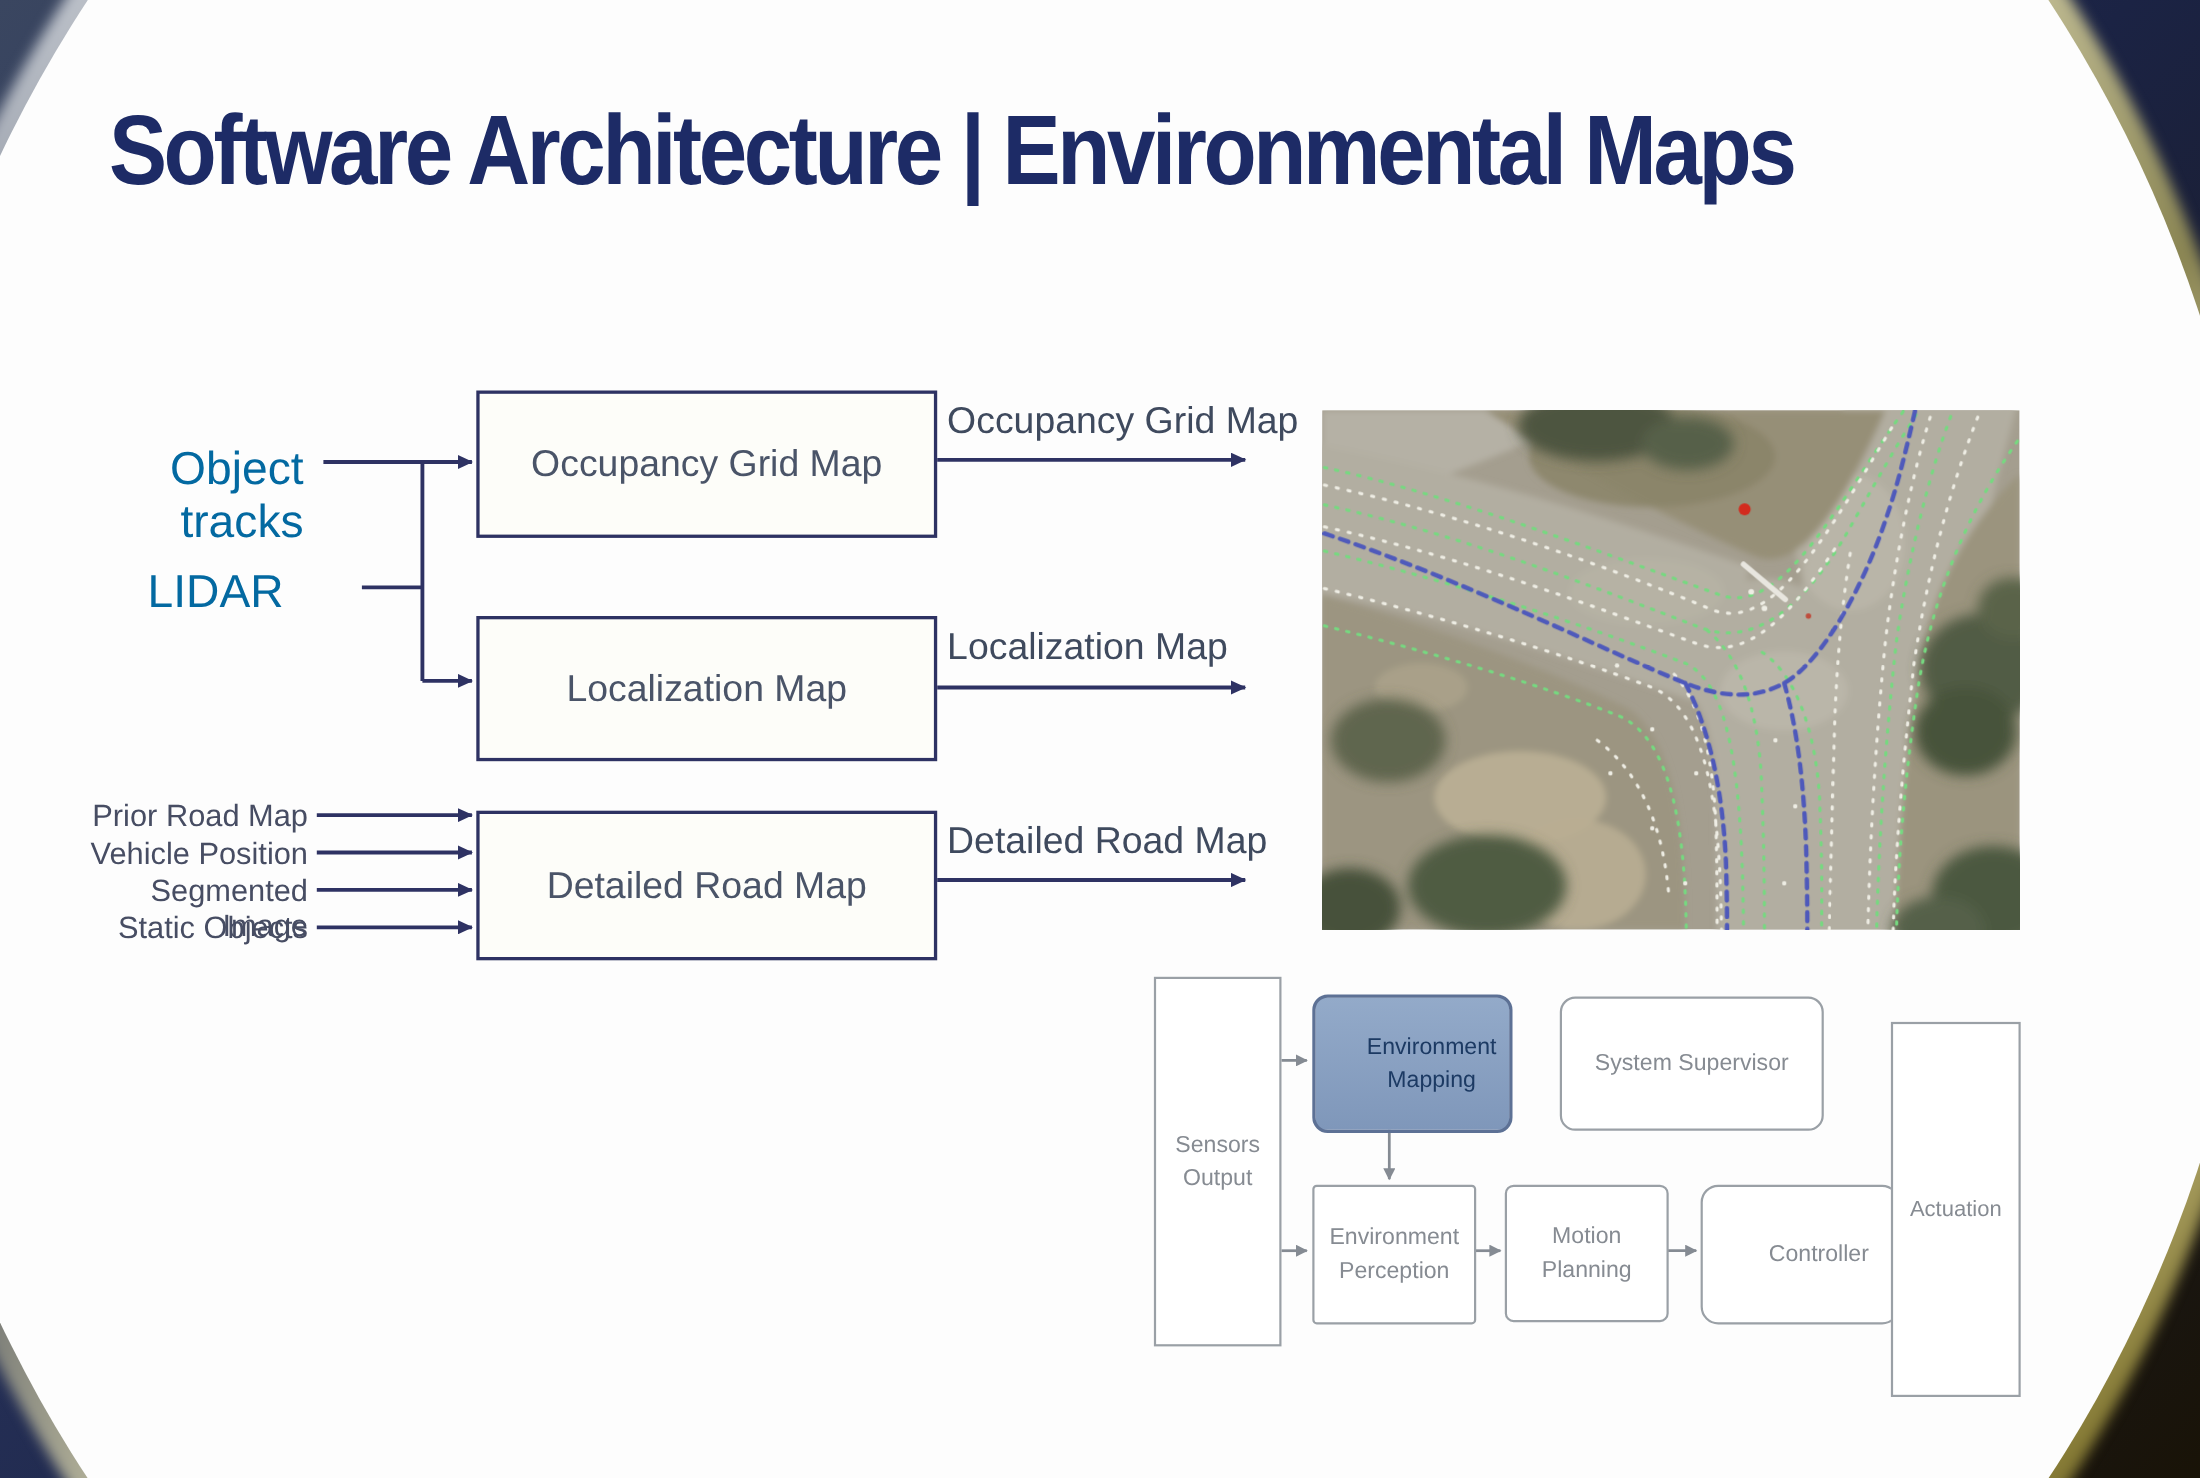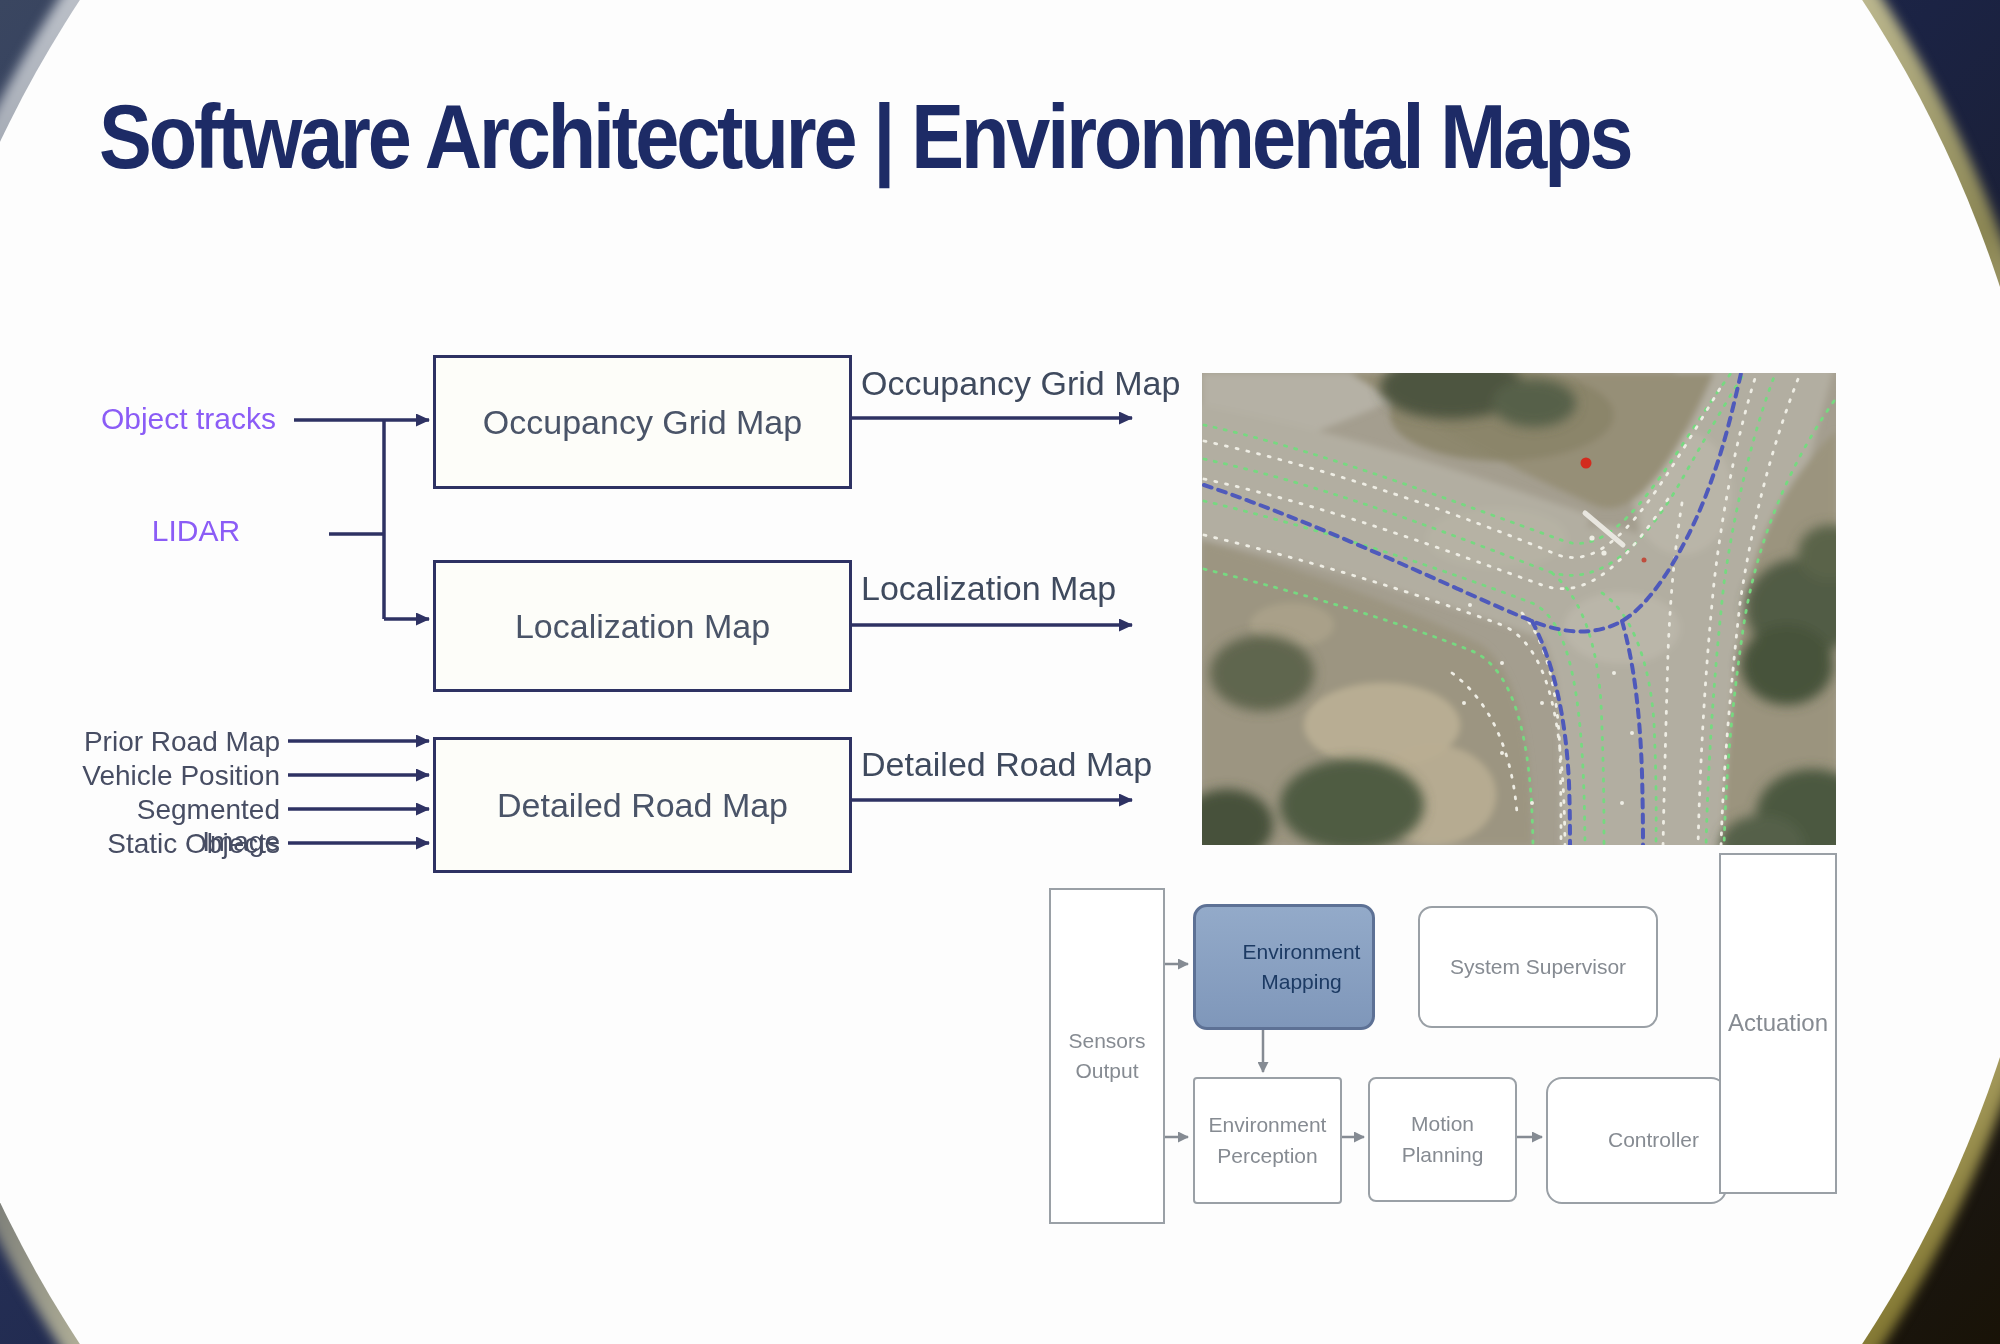--- a/index.html
+++ b/index.html
@@ -29,21 +29,21 @@
   
   .fbox{
     position:absolute;border:3px solid #2e3263;background:#fdfdf9;
     display:flex;align-items:center;justify-content:center;
     font-size:34px;color:#4a5468;
   }
   .box-occupancy{left:417px;top:355px;width:413px;height:128px;}
   .box-localization{left:417px;top:560px;width:413px;height:126px;}
   .box-detailed{left:417px;top:737px;width:413px;height:130px;}
 
-  .flabel{position:absolute;font-size:30px;color:#8b5cf6;}
+  .flabel{position:absolute;font-size:42px;color:#0369a1;}
   .lbl-object-tracks{left:30px;top:402px;width:230px;text-align:right;}
   .lbl-lidar{left:100px;top:514px;width:160px;text-align:center;}
 
   .slabel{position:absolute;font-size:28px;color:#474d63;width:224px;text-align:right;left:40px;}
   .in-0{top:726px;text-align:right;}
   .in-1{top:760px;}
   .in-2{top:794px;}
   .in-3{top:828px;}
 
   .olabel{position:absolute;font-size:34px;color:#3f4a5e;left:845px;white-space:nowrap;}
@@ -56,21 +56,21 @@
   
   .map{position:absolute;left:1186px;top:373px;width:634px;height:472px;}
 
   
   .gbox{
     position:absolute;border:2px solid #9aa0a6;background:#ffffff;
     display:flex;align-items:center;justify-content:center;text-align:center;
     font-size:21px;color:#868b92;line-height:1.45;
   }
   .gb-sensors{left:1033px;top:888px;width:112px;height:332px;}
-  .gb-actuation{left:1703px;top:853px;width:114px;height:337px;font-size:24px;}
+  .gb-actuation{left:1703px;top:929px;width:114px;height:337px;font-size:20px;}
   .gb-mapping{
     left:1177px;top:904px;width:141px;height:120px;border-radius:14px;
     background:linear-gradient(180deg,#93aac9 0%,#7f97ba 100%);
     border:3px solid #5d7195;color:#1c3a63;font-weight:400;padding-left:35px;
   }
   .gb-supervisor{left:1402px;top:906px;width:236px;height:118px;border-radius:14px;}
   .gb-perception{left:1177px;top:1077px;width:145px;height:123px;border-radius:4px;}
   .gb-motion{left:1352px;top:1077px;width:145px;height:121px;border-radius:8px;}
   .gb-controller{left:1530px;top:1077px;width:143px;height:123px;border-radius:16px;padding-left:34px;}
   .gbox span{display:block;padding:0 8px;}

